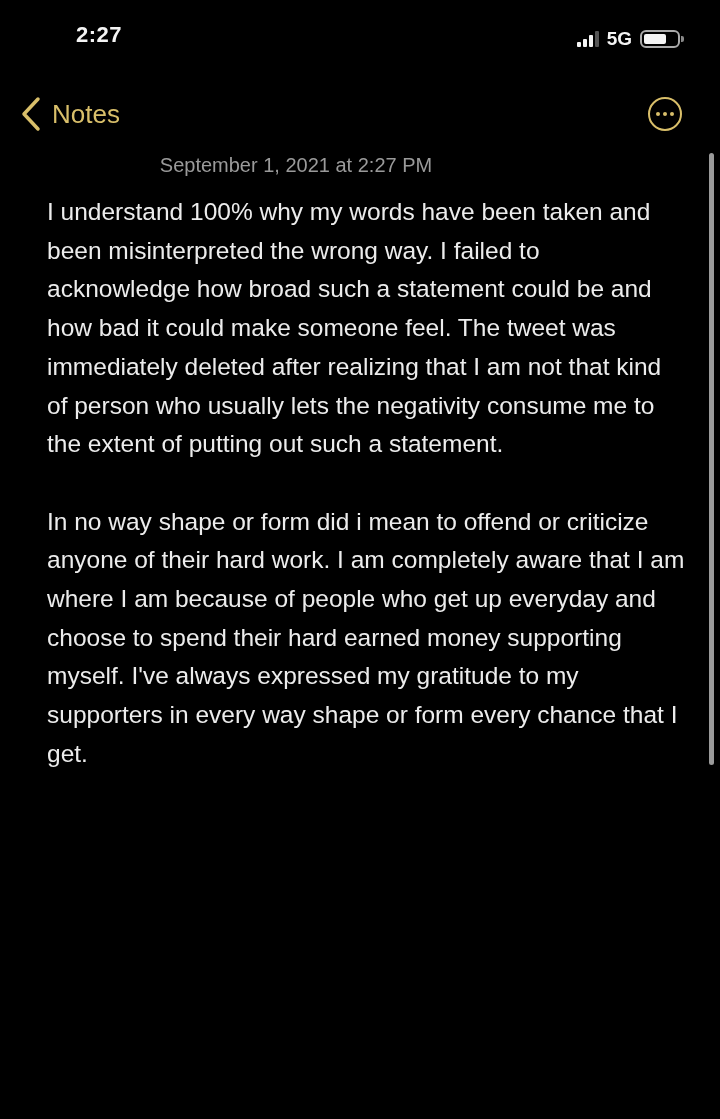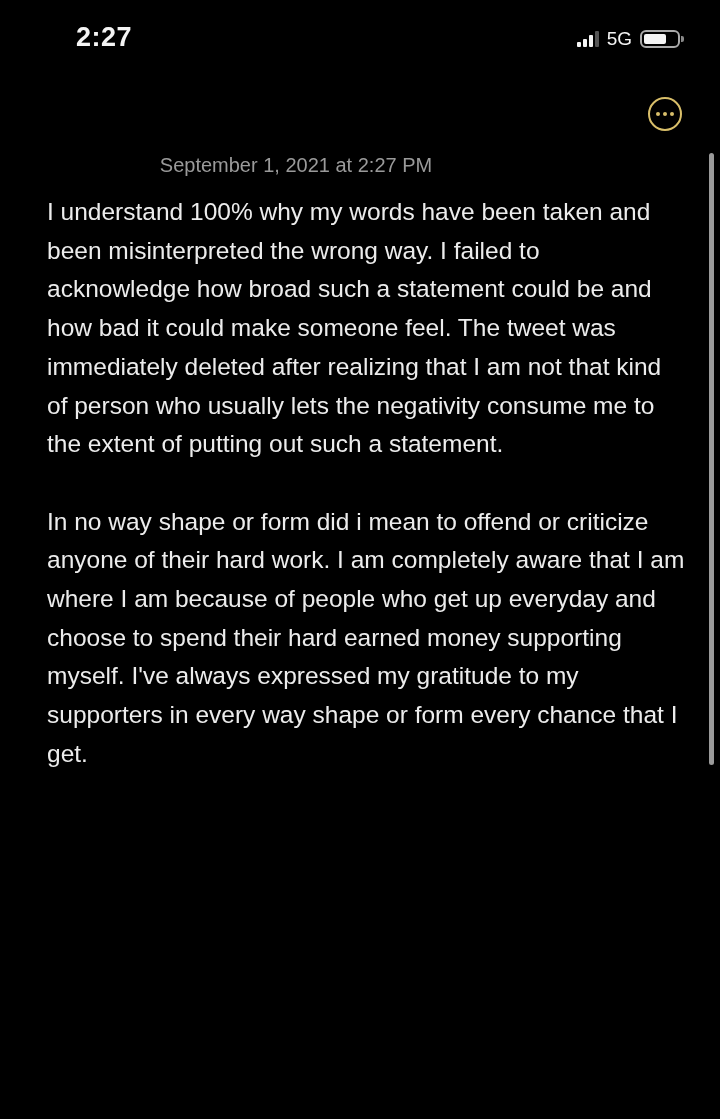--- a/index.html
+++ b/index.html
@@ -1,26 +1,26 @@
 <!DOCTYPE html>
 <html><head>
 <meta charset="utf-8">
 <style>
   html, body { margin: 0; padding: 0; }
   body {
     width: 720px; height: 1119px; background: #000; overflow: hidden;
     position: relative; font-family: "Liberation Sans", sans-serif; color: #ececec;
   }
   .status-bar { position: absolute; top: 0; left: 0; width: 720px; height: 80px; }
-  .status-time { position: absolute; left: 76px; top: 22px; font-size: 27px; font-weight: bold; color: #f4f4f4; letter-spacing: 0.5px; }
+  .status-time { position: absolute; left: 76px; top: 22px; font-size: 22px; font-weight: bold; color: #f4f4f4; letter-spacing: 0.5px; }
   .status-right { position: absolute; right: 40px; top: 28px; display: flex; align-items: center; gap: 8px; }
   .signal { display: flex; align-items: flex-end; gap: 2px; height: 16px; }
   .signal span { display: block; width: 4px; background: #f4f4f4; border-radius: 1px; }
   .signal span.dim { background: #555; }
-  .network { font-size: 19px; font-weight: normal; color: #f4f4f4; }
+  .network { font-size: 19px; font-weight: bold; color: #f4f4f4; }
   .battery { position: relative; width: 40px; height: 18px; border: 2px solid #aaa; border-radius: 6px; box-sizing: border-box; }
   .battery-fill { position: absolute; left: 2px; top: 2px; width: 22px; height: 10px; background: #f4f4f4; border-radius: 2px; }
   .battery-tip { position: absolute; right: -6px; top: 4px; width: 3px; height: 6px; background: #888; border-radius: 0 2px 2px 0; }
 
   .nav { position: absolute; top: 92px; left: 0; width: 720px; height: 50px; }
   .back-button { position: absolute; left: 20px; top: 4px; display: flex; align-items: center; gap: 10px; color: #d9bf6a; cursor: pointer; }
   .back-chevron { width: 22px; height: 36px; }
   .back-label { font-size: 26px; color: #d9bf6a; }
   .more-button { position: absolute; left: 648px; top: 5px; width: 34px; height: 34px; border: 2.5px solid #d9bf6a; border-radius: 50%; box-sizing: border-box; display: flex; align-items: center; justify-content: center; gap: 3px; cursor: pointer; }
   .more-button i { display: block; width: 4px; height: 4px; border-radius: 50%; background: #d9bf6a; }
@@ -46,20 +46,26 @@
     </div>
     <span class="network">5G</span>
     <div class="battery">
       <div class="battery-fill"></div>
       <div class="battery-tip"></div>
     </div>
   </div>
 </div>
 
 <div class="nav">
+  <div class="back-button">
+    <svg class="back-chevron" viewBox="0 0 22 36">
+      <polyline points="18,3 4,18 18,33" fill="none" stroke="#d9bf6a" stroke-width="3.5" stroke-linecap="round" stroke-linejoin="round"></polyline>
+    </svg>
+    <span class="back-label">Notes</span>
+  </div>
   <div class="more-button">
     <i></i>
     <i></i>
     <i></i>
   </div>
 </div>
 
 <div class="note-date">September 1, 2021 at 2:27 PM</div>
 
 <div class="note-body">

